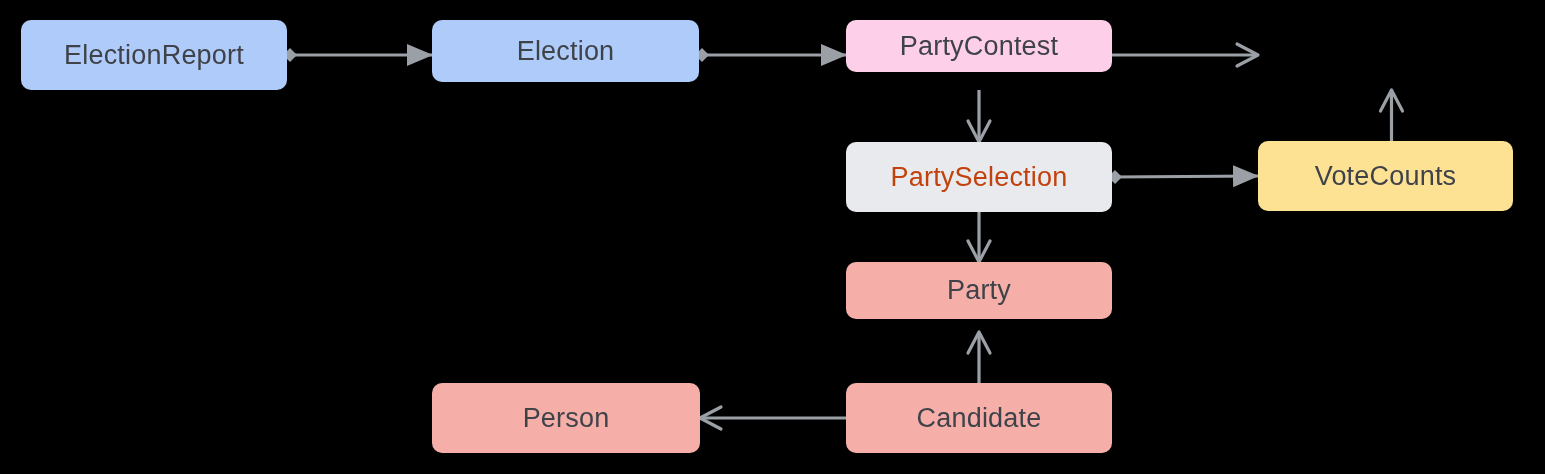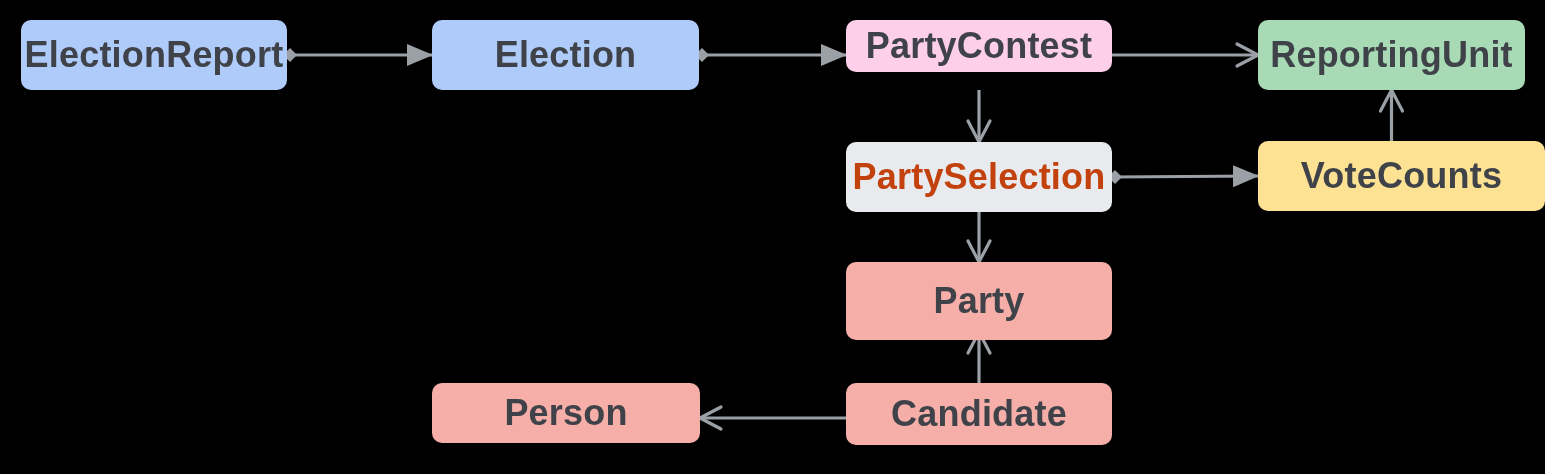--- a/index.html
+++ b/index.html
@@ -21,22 +21,22 @@
     height: 474px;
   }
   .node {
     position: absolute;
     border-radius: 10px;
     display: flex;
     align-items: center;
     justify-content: center;
   }
   .node-label {
-    font-size: 36px;
-    font-weight: 700;
+    font-size: 27px;
+    font-weight: 400;
     letter-spacing: 0.2px;
     white-space: nowrap;
   }
 </style>
 </head>
 <body>
 
 <div id="canvas" style="background: rgb(0, 0, 0);">
   <svg id="edge-layer" viewBox="0 0 1545 474" xmlns="http://www.w3.org/2000/svg">
     <defs>
@@ -59,37 +59,34 @@
         <line x1="1391.5" y1="141" x2="1391.5" y2="90" stroke="#9aa0a6" stroke-width="3.2" marker-end="url(#m-chevron)"></line>
         <line x1="979" y1="212" x2="979" y2="262" stroke="#9aa0a6" stroke-width="3.2" marker-end="url(#m-chevron)"></line>
         <line x1="979" y1="383" x2="979" y2="332" stroke="#9aa0a6" stroke-width="3.2" marker-end="url(#m-chevron)"></line>
         <line x1="846" y1="418" x2="700" y2="418" stroke="#9aa0a6" stroke-width="3.2" marker-end="url(#m-chevron)"></line>
       </g>
   </svg>
 
 <div class="node" style="left: 21px; top: 20px; width: 266px; height: 70px; background: rgb(174, 203, 250);">
       <span class="node-label" style="color: rgb(63, 67, 73);">ElectionReport</span>
     </div>
-    <div class="node" style="left: 432px; top: 20px; width: 267px; height: 70px; background: rgb(174, 203, 250);">
+    <div class="node" style="left: 432px; top: 20px; width: 267px; height: 62px; background: rgb(174, 203, 250);">
       <span class="node-label" style="color: rgb(63, 67, 73);">Election</span>
     </div>
     <div class="node" style="left: 846px; top: 20px; width: 266px; height: 52px; background: rgb(253, 207, 232);">
       <span class="node-label" style="color: rgb(63, 67, 73);">PartyContest</span>
     </div>
-    <div class="node" style="left: 1258px; top: 20px; width: 267px; height: 70px; background: rgb(168, 218, 181);">
-      <span class="node-label" style="color: rgb(63, 67, 73);">ReportingUnit</span>
-    </div>
     <div class="node" style="left: 846px; top: 142px; width: 266px; height: 70px; background: rgb(232, 234, 237);">
       <span class="node-label" style="color: #c2410c;">PartySelection</span>
     </div>
-    <div class="node" style="left: 1258px; top: 141px; width: 287px; height: 70px; background: rgb(253, 226, 147);">
+    <div class="node" style="left: 1258px; top: 141px; width: 255px; height: 70px; background: rgb(253, 226, 147);">
       <span class="node-label" style="color: rgb(63, 67, 73);">VoteCounts</span>
     </div>
-    <div class="node" style="left: 846px; top: 262px; width: 266px; height: 78px; background: rgb(246, 174, 169);">
+    <div class="node" style="left: 846px; top: 262px; width: 266px; height: 57px; background: rgb(246, 174, 169);">
       <span class="node-label" style="color: rgb(63, 67, 73);">Party</span>
     </div>
-    <div class="node" style="left: 432px; top: 383px; width: 268px; height: 60px; background: rgb(246, 174, 169);">
+    <div class="node" style="left: 432px; top: 383px; width: 268px; height: 70px; background: rgb(246, 174, 169);">
       <span class="node-label" style="color: rgb(63, 67, 73);">Person</span>
     </div>
-    <div class="node" style="left: 846px; top: 383px; width: 266px; height: 62px; background: rgb(246, 174, 169);">
+    <div class="node" style="left: 846px; top: 383px; width: 266px; height: 70px; background: rgb(246, 174, 169);">
       <span class="node-label" style="color: rgb(63, 67, 73);">Candidate</span>
     </div>
   </div>
 
 </body></html>

